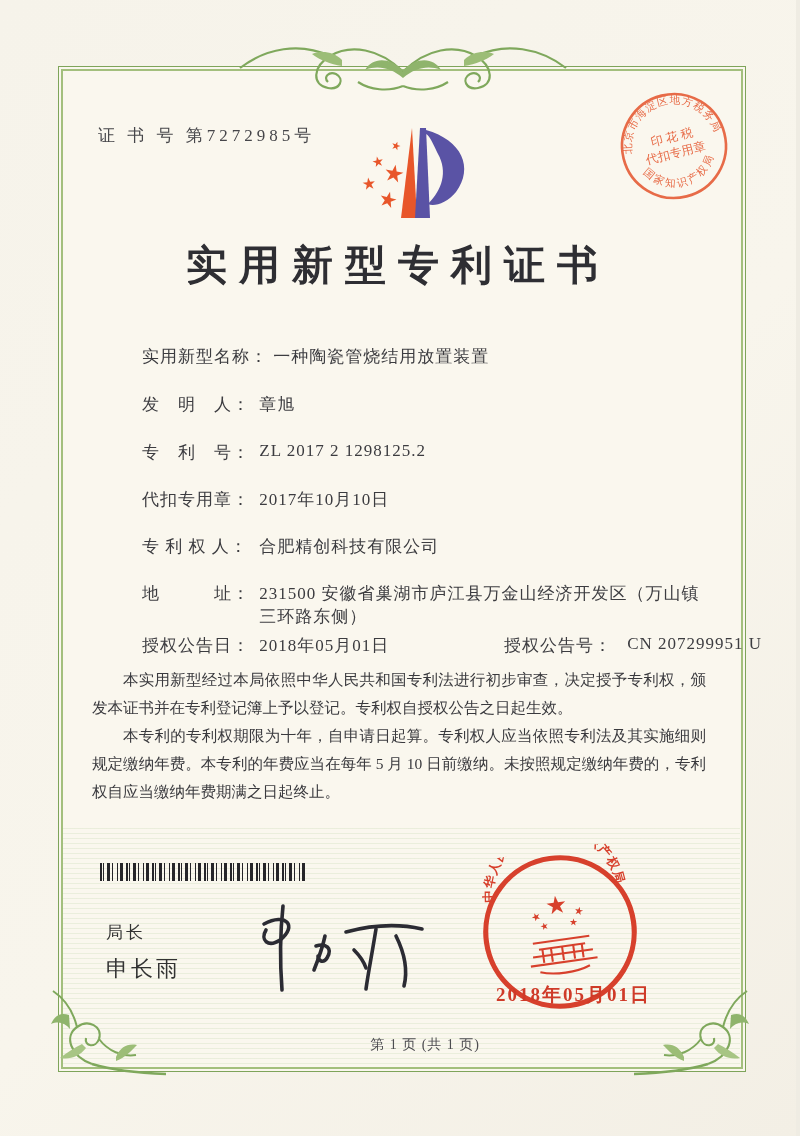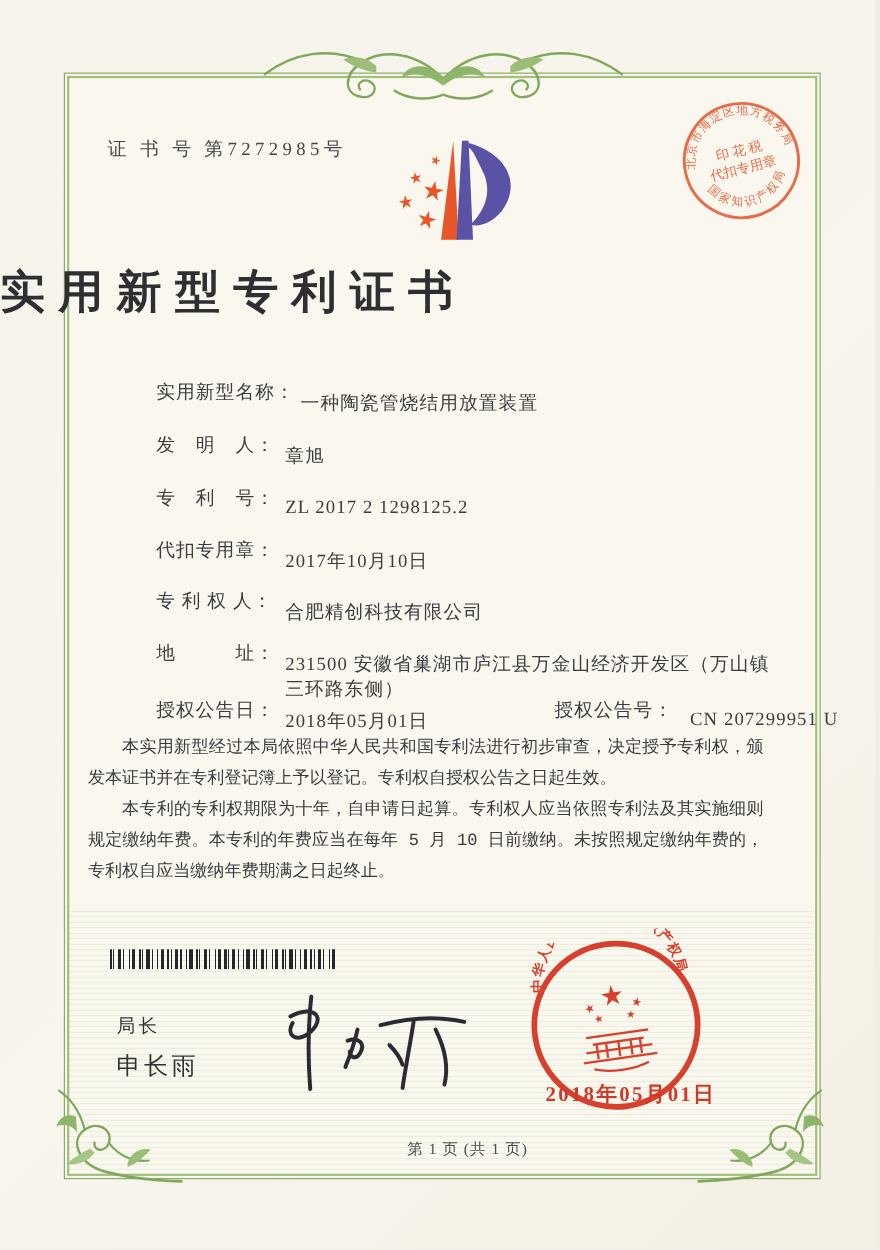--- a/index.html
+++ b/index.html
@@ -11,28 +11,28 @@
   
   .frame{position:absolute;left:58px;top:66px;width:686px;height:1004px;
     border:1px solid #7ea45a;background:#faf7ee;}
   .frame-inner{position:absolute;inset:2px;border:2px solid #a3bf7d;}
   .texture{position:absolute;left:62px;top:828px;width:678px;height:238px;
     background:repeating-linear-gradient(180deg,rgba(150,190,125,.16) 0 1px,rgba(0,0,0,0) 1px 5px);
     pointer-events:none;}
   .ornament{position:absolute;pointer-events:none;}
   
   .cert-no{position:absolute;left:98px;top:124px;font-size:17px;letter-spacing:4px;color:#46464a;}
-  .title{position:absolute;left:0;width:100%;top:238px;text-align:left;
+  .title{position:absolute;left:0;width:100%;top:238px;text-align:center;
     font-size:41px;font-weight:700;letter-spacing:12px;color:#2e2e33;}
   .field{position:absolute;left:98px;font-size:17px;letter-spacing:1px;white-space:nowrap;}
   .flabel{display:inline-block;min-width:112px;vertical-align:top;margin-left:44px;}
-  .fvalue{display:inline-block;vertical-align:top;white-space:pre-line;max-width:470px;margin-top:10px;}
+  .fvalue{display:inline-block;vertical-align:top;white-space:pre-line;max-width:470px;}
   .grant2{position:absolute;left:362px;top:0;}
-  .paragraphs{position:absolute;left:80px;top:666px;width:614px;
-    font-size:15.5px;line-height:28px;text-align:justify;color:#3a3a3e;font-family:Liberation Mono, monospace;}
+  .paragraphs{position:absolute;left:92px;top:666px;width:614px;
+    font-size:15.5px;line-height:28px;text-align:justify;color:#3a3a3e;}
   .paragraphs p{margin:0;text-indent:2em;}
   .barcode{position:absolute;left:100px;top:863px;width:208px;height:18px;
     background:
      repeating-linear-gradient(90deg,#26262a 0 2px,transparent 2px 3px,#26262a 3px 4px,transparent 4px 7px,
        #26262a 7px 10px,transparent 10px 12px,#26262a 12px 13px,transparent 13px 17px,
        #26262a 17px 18px,transparent 18px 20px,#26262a 20px 23px,transparent 23px 26px);}
   .signer-title{position:absolute;left:106px;top:921px;font-size:17px;letter-spacing:3px;color:#333;}
   .signer-name{position:absolute;left:106px;top:954px;font-size:22px;letter-spacing:3px;color:#333;}
   .signature{position:absolute;left:228px;top:898px;}
   .seal{position:absolute;left:478px;top:850px;transform:rotate(-8deg);}

